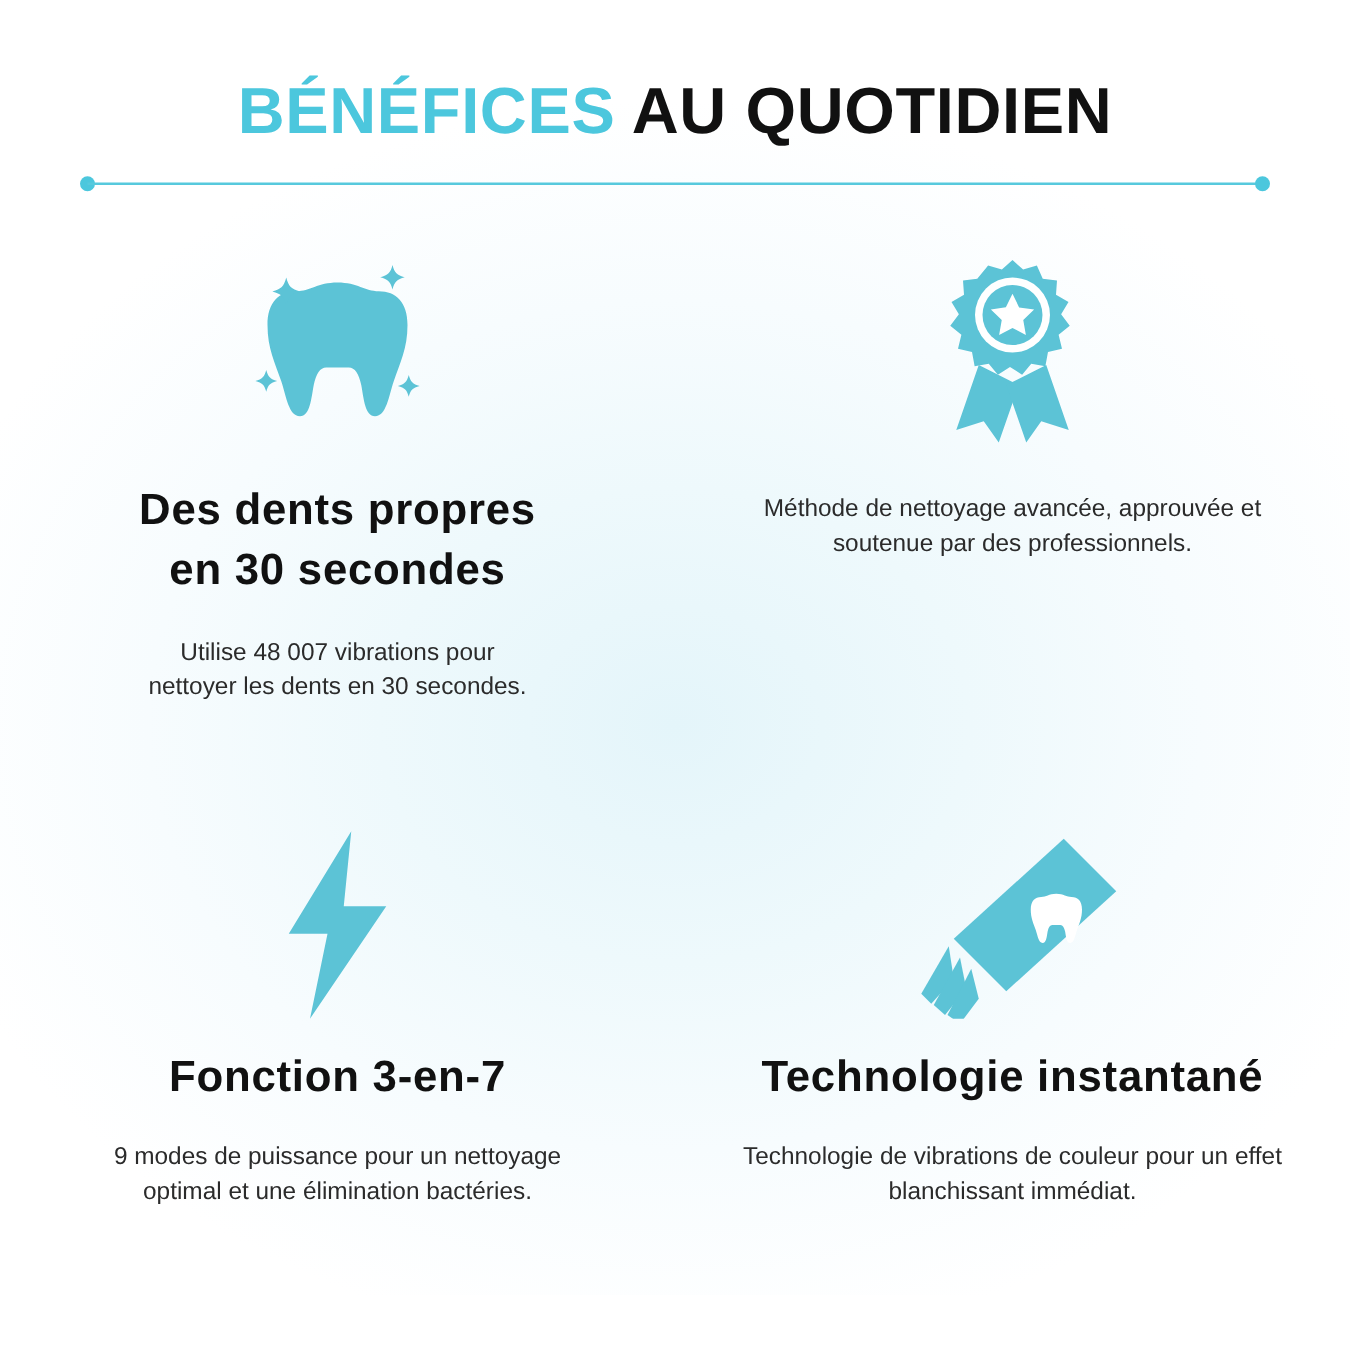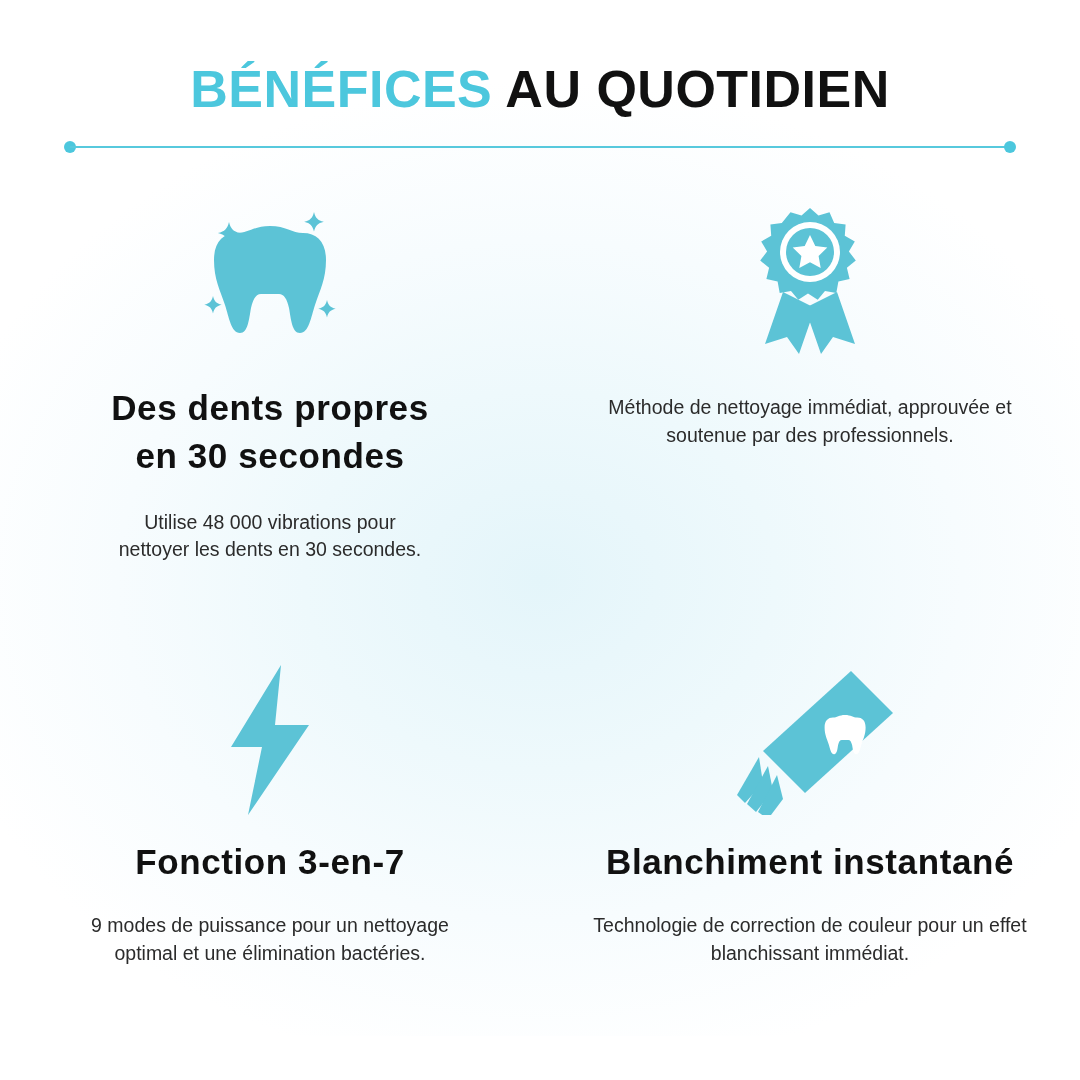--- a/index.html
+++ b/index.html
@@ -140,38 +140,38 @@
             <path d="M85 22c-16 0-22 7-33 7-14 0-23 9-23 27 0 19 6 30 11 45 4 12 6 28 15 28 8 0 9-14 11-25 2-9 5-14 10-14h18c5 0 8 5 10 14 2 11 3 25 11 25 9 0 11-16 15-28 5-15 11-26 11-45 0-18-9-27-23-27-11 0-17-7-33-7z"></path>
             <path d="M129 8c1.6 6.2 3.6 8.2 9.8 9.8-6.2 1.6-8.2 3.6-9.8 9.8-1.6-6.2-3.6-8.2-9.8-9.8 6.2-1.6 8.2-3.6 9.8-9.8z"></path>
             <path d="M44 18c1.8 7 4.1 9.3 11.1 11.1-7 1.8-9.3 4.1-11.1 11.1-1.8-7-4.1-9.3-11.1-11.1 7-1.8 9.3-4.1 11.1-11.1z"></path>
             <path d="M28 92c1.4 5.5 3.2 7.3 8.7 8.7-5.5 1.4-7.3 3.2-8.7 8.7-1.4-5.5-3.2-7.3-8.7-8.7 5.5-1.4 7.3-3.2 8.7-8.7z"></path>
             <path d="M142 96c1.4 5.5 3.2 7.3 8.7 8.7-5.5 1.4-7.3 3.2-8.7 8.7-1.4-5.5-3.2-7.3-8.7-8.7 5.5-1.4 7.3-3.2 8.7-8.7z"></path>
           </g>
         </svg>
       </div>
       <div class="cell-title">Des dents propres
 en 30 secondes</div>
-      <div class="cell-desc">Utilise 48 000 vibrations pour
+      <div class="cell-desc">Utilise 48 007 vibrations pour
 nettoyer les dents en 30 secondes.</div>
     </div>
 
     <div class="cell">
       <div class="icon-wrap">
         <svg width="150" height="155" viewBox="0 0 150 155" aria-hidden="true">
           <g fill="#5cc3d6">
             <path d="M48 88 L30 140 L52 133 L64 150 L80 104 Z"></path>
             <path d="M102 88 L120 140 L98 133 L86 150 L70 104 Z"></path>
             <path d="M75 4 l8.5 7.6 11-3.3 4.7 10.6 11.4 1.5-.8 11.4 10 5.7-5.9 9.9 6.9 9.2-8.9 7.2 2.7 11.1-11.2 2.7-2.1 11.3-11.3-1.9-7.3 8.8-9.7-6.2-9.7 6.2-7.3-8.8-11.3 1.9-2.1-11.3-11.2-2.7 2.7-11.1-8.9-7.2 6.9-9.2-5.9-9.9 10-5.7-.8-11.4 11.4-1.5L55.5 8.3l11 3.3z"></path>
           </g>
           <circle cx="75" cy="48" r="30" fill="#ffffff"></circle>
           <circle cx="75" cy="48" r="24" fill="#5cc3d6"></circle>
           <path d="M75 31 l5.3 10.9 12 1.7-8.7 8.4 2.1 11.9L75 58.3 64.3 63.9l2.1-11.9-8.7-8.4 12-1.7z" fill="#ffffff"></path>
         </svg>
       </div>
-      <div class="cell-desc wide">Méthode de nettoyage immédiat, approuvée et
+      <div class="cell-desc wide">Méthode de nettoyage avancée, approuvée et
 soutenue par des professionnels.</div>
     </div>
 
     <div class="cell r2">
       <div class="icon-wrap">
         <svg width="110" height="155" viewBox="0 0 110 155" aria-hidden="true">
           <path d="M66 2 L16 84 L47 84 L33 152 L94 62 L60 62 Z" fill="#5cc3d6"></path>
         </svg>
       </div>
       <div class="cell-title">Fonction 3-en-7</div>
@@ -184,19 +184,19 @@
         <svg width="175" height="150" viewBox="0 0 175 150" aria-hidden="true">
           <g fill="#5cc3d6">
             <path d="M128 6 L170 48 L82 128 L40 86 Z"></path>
             <path d="M36 92 L14 130 L22 138 L40 118 Z"></path>
             <path d="M45 101 L24 139 L33 147 L50 126 Z"></path>
             <path d="M54 110 L35 147 L45 154 L60 134 Z"></path>
           </g>
           <path d="M122 50c-6 0-8 2.6-12 2.6-5 0-8.4 3.3-8.4 9.9 0 7 2.2 11 4 16.5 1.5 4.4 2.2 10.3 5.5 10.3 2.9 0 3.3-5.1 4-9.2.7-3.3 1.8-5.1 3.7-5.1h6.6c1.8 0 2.9 1.8 3.7 5.1.7 4 1.1 9.2 4 9.2 3.3 0 4-5.9 5.5-10.3 1.8-5.5 4-9.5 4-16.5 0-6.6-3.3-9.9-8.4-9.9-4 0-6.2-2.6-12.2-2.6z" fill="#ffffff"></path>
         </svg>
       </div>
-      <div class="cell-title">Blanchiment instantané</div>
-      <div class="cell-desc">Technologie de correction de couleur pour un effet
+      <div class="cell-title">Technologie instantané</div>
+      <div class="cell-desc">Technologie de vibrations de couleur pour un effet
 blanchissant immédiat.</div>
     </div>
 
   </div>
 </div>
 
 </body></html>

